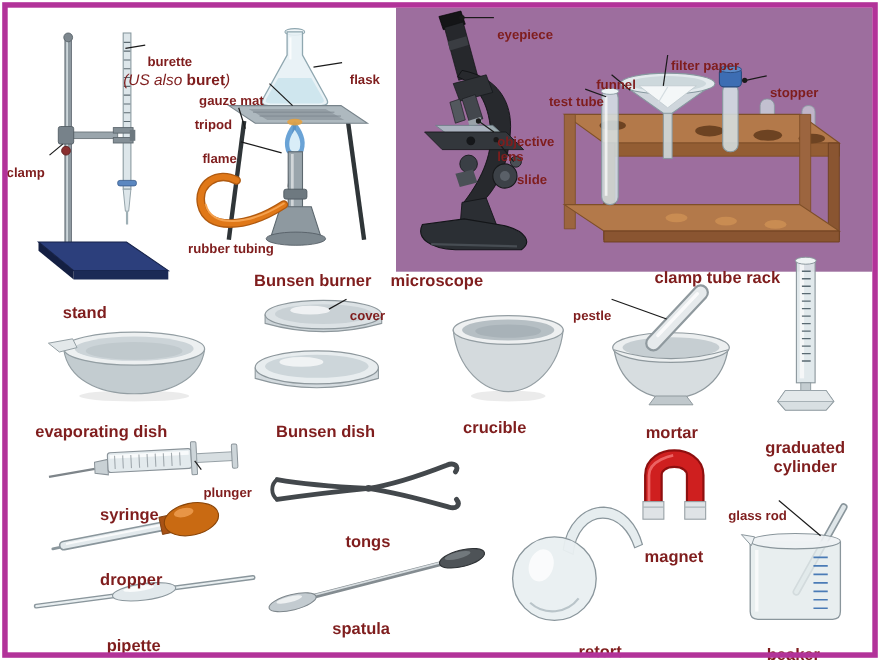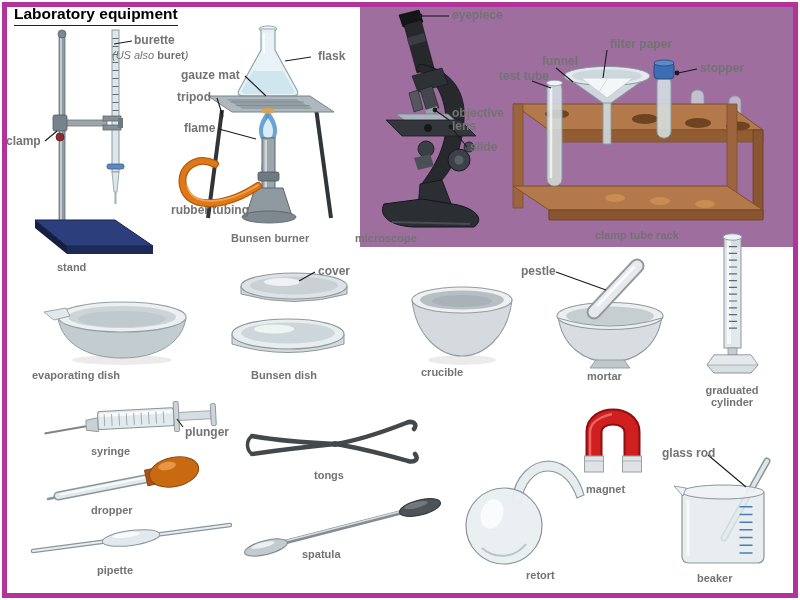--- a/index.html
+++ b/index.html
@@ -5,35 +5,34 @@
   html,body { margin:0; padding:0; background:#ffffff; }
   .page { position:relative; width:800px; height:600px; background:#ffffff; overflow:hidden;
           font-family:"Liberation Sans", sans-serif; }
   .frame { position:absolute; inset:2px; border:5px solid #b23399; z-index:50; pointer-events:none; }
   .backdrop { position:absolute; left:360px; top:7px; width:433px; height:240px; background:#9d6e9e; }
   .title { position:absolute; left:14px; top:5px; margin:0; font-size:15.5px; font-weight:bold; color:#000;
            border-bottom:1.5px solid #222; padding-bottom:2px; z-index:30; }
   .illus { position:absolute; }
   .illus svg { display:block; }
   .leaders { position:absolute; left:0; top:0; z-index:25; pointer-events:none; }
-  .lbl { position:absolute; font-weight:bold; font-size:12px; line-height:1.12; color:#737373;
-         white-space:nowrap; z-index:30; }
-  .name { font-size:11px; }
+  .lbl { position:absolute; font-weight:bold; font-size:12px; line-height:1.12; color:#7f1d1d;
+         white-space:nowrap; z-index:30;margin-top:16px; }
+  .name { font-size:15px; }
   .wrap { white-space:normal; }
-  .alt { font-weight:normal; font-size:11px; }
+  .alt { font-weight:normal; font-size:14px; }
   .alt .it { font-style:italic; }
   .alt .b { font-weight:bold; }
 </style>
 </head>
 <body>
 
 <div class="page">
   <div class="backdrop"></div>
 
-  <h1 class="title">Laboratory equipment</h1>
 
   <div class="illus" style="left:15px;top:20px">
     <svg width="155" height="240" viewBox="0 0 155 240">
       <g>
         <rect x="97" y="10" width="7" height="142" fill="#dde6ea" stroke="#8a9aa0" stroke-width="1"></rect>
         <line x1="100.5" y1="18" x2="100.5" y2="110" stroke="#5d6b72" stroke-width="6" stroke-dasharray="1,7"></line>
         <polygon points="97,152 104,152 102,172 99,172" fill="#dde6ea" stroke="#8a9aa0" stroke-width="0.8"></polygon>
         <line x1="100.5" y1="172" x2="100.5" y2="184" stroke="#9fb0b6" stroke-width="2"></line>
         <rect x="92" y="144" width="17" height="5" rx="2" fill="#5b87c0" stroke="#3c5f8f" stroke-width="0.8"></rect>
       </g>

